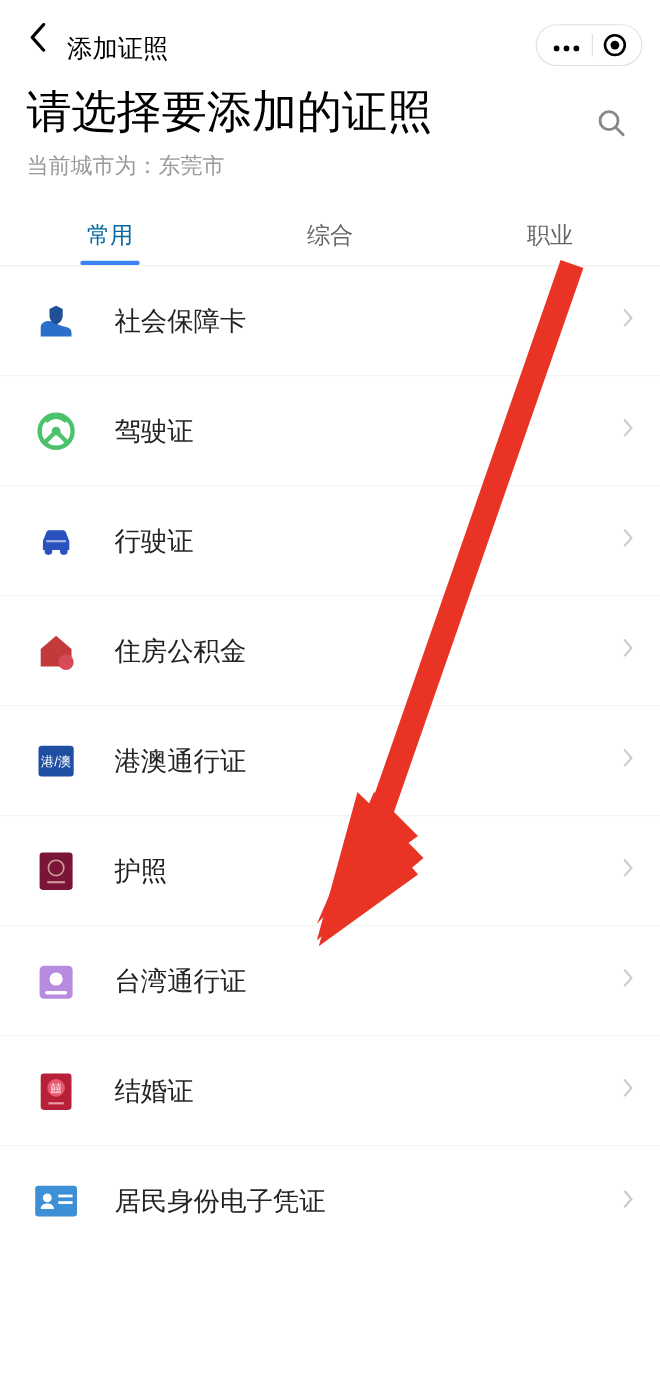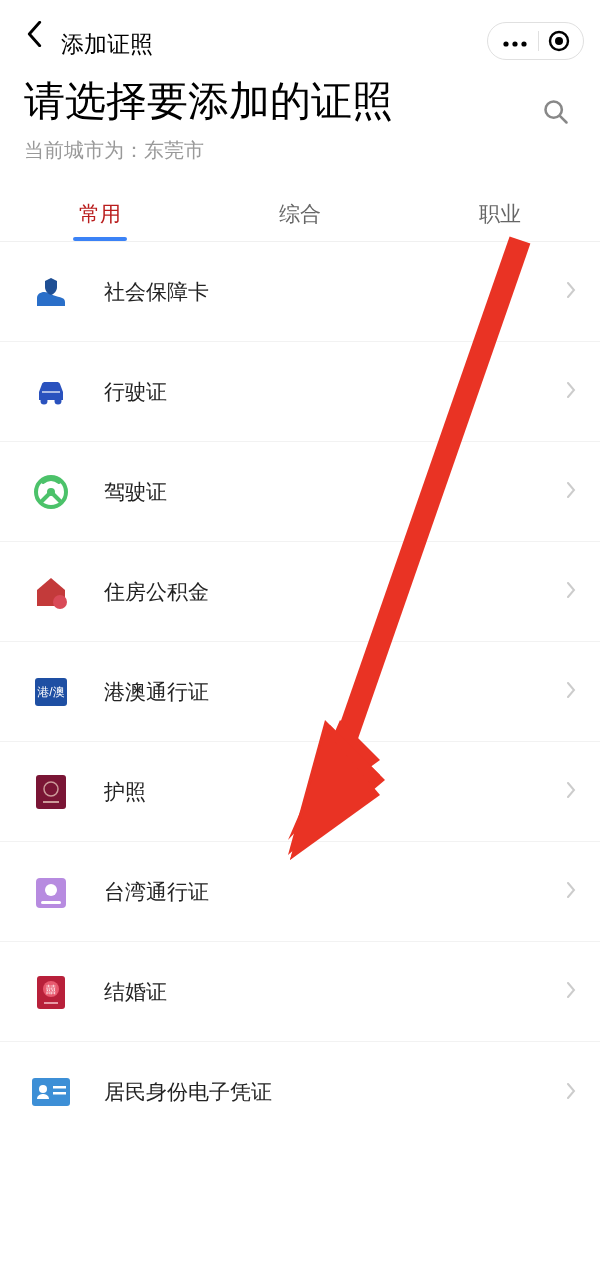--- a/index.html
+++ b/index.html
@@ -14,27 +14,27 @@
     .nav-target { width: 24px; height: 24px; display:flex; align-items:center; justify-content:center; margin: 0 4px;}
     .nav-sep { width: 1px; height: 20px; background:#e0e0e0; margin: 0 4px; }
 
     .header-block { padding: 14px 24px 10px; }
     .header-title { font-size: 41px; font-weight: 400; }
     .header-sub { font-size: 20px; color: #999; margin-top: 8px; }
     .header-search { position: absolute; right: 30px; top: 98px; color:#888; }
 
     .tabs { display: flex; height: 56px; border-bottom: 1px solid #f0f0f0; margin-top: 12px;}
     .tab { flex:1; display:flex; align-items:center; justify-content:center; font-size: 21px; color:#666; position:relative; }
-    .tab.active { color:#b91c1c; font-weight:500; }
+    .tab.active { color:#0369a1; font-weight:500; }
     .tab.active::after { content:''; position:absolute; bottom:0; width:54px; height:4px; background:#3b82f6; border-radius:2px; }
 
     .list { }
     .row { display:flex; align-items:center; height:100px; padding:0 24px 0 28px; border-bottom:1px solid #f2f2f2; position:relative; }
     .row-icon { width: 46px; height:46px; display:flex; align-items:center; justify-content:center; flex-shrink:0;}
-    .row-label { font-size: 21px; margin-left: 30px; color:#232323; }
+    .row-label { font-size: 24px; margin-left: 30px; color:#232323; }
     .row-chevron { margin-left:auto; color:#ccc; font-size:20px; }
 
     .highlight-box { position:absolute; left:9px; right:6px; top:-4px; bottom:-4px; border:6px solid #e93324; border-radius:6px; pointer-events:none; }
 
     .arrow-overlay { position:absolute; pointer-events:none; top:220px; left:270px; width:270px; height:660px; }
   </style>
 </head>
 <body>
 
 <div class="navbar">
@@ -100,43 +100,43 @@
     </span>
     <span class="row-label">社会保障卡</span>
     <span class="row-chevron"><svg width="10" height="16" viewBox="0 0 10 16">
           <path d="M2 1 L8 8 L2 15" stroke="#ccc" stroke-width="2" fill="none" stroke-linecap="round"></path>
         </svg></span>
   </div>
 
   <div class="row">
     <span class="row-icon">
       <svg width="40" height="40" viewBox="0 0 40 40">
-          <path d="M8 20 L11 12 C11.5 10.5 13 10 14 10 L26 10 C27 10 28.5 10.5 29 12 L32 20 L32 28 L8 28 Z" fill="#2a52be"></path>
-          <circle cx="13" cy="29" r="3.5" fill="#2a52be"></circle>
-          <circle cx="27" cy="29" r="3.5" fill="#2a52be"></circle>
-          <rect x="11" y="19" width="18" height="2" fill="#fff" opacity="0.6"></rect>
-        </svg>
-    </span>
-    <span class="row-label">行驶证</span>
-    <span class="row-chevron"><svg width="10" height="16" viewBox="0 0 10 16">
-          <path d="M2 1 L8 8 L2 15" stroke="#ccc" stroke-width="2" fill="none" stroke-linecap="round"></path>
-        </svg></span>
-  </div>
-
-  <div class="row">
-    <span class="row-icon">
-      <svg width="40" height="40" viewBox="0 0 40 40">
           <circle cx="20" cy="20" r="15" stroke="#4cc26a" stroke-width="4" fill="none"></circle>
           <circle cx="20" cy="20" r="4" fill="#4cc26a"></circle>
           <line x1="20" y1="20" x2="10" y2="30" stroke="#4cc26a" stroke-width="4" stroke-linecap="round"></line>
           <line x1="20" y1="20" x2="30" y2="30" stroke="#4cc26a" stroke-width="4" stroke-linecap="round"></line>
           <path d="M12 10 A12 12 0 0 1 28 10" stroke="#4cc26a" stroke-width="4" fill="none" stroke-linecap="round"></path>
         </svg>
     </span>
     <span class="row-label">驾驶证</span>
+    <span class="row-chevron"><svg width="10" height="16" viewBox="0 0 10 16">
+          <path d="M2 1 L8 8 L2 15" stroke="#ccc" stroke-width="2" fill="none" stroke-linecap="round"></path>
+        </svg></span>
+  </div>
+
+  <div class="row">
+    <span class="row-icon">
+      <svg width="40" height="40" viewBox="0 0 40 40">
+          <path d="M8 20 L11 12 C11.5 10.5 13 10 14 10 L26 10 C27 10 28.5 10.5 29 12 L32 20 L32 28 L8 28 Z" fill="#2a52be"></path>
+          <circle cx="13" cy="29" r="3.5" fill="#2a52be"></circle>
+          <circle cx="27" cy="29" r="3.5" fill="#2a52be"></circle>
+          <rect x="11" y="19" width="18" height="2" fill="#fff" opacity="0.6"></rect>
+        </svg>
+    </span>
+    <span class="row-label">行驶证</span>
     <span class="row-chevron"><svg width="10" height="16" viewBox="0 0 10 16">
           <path d="M2 1 L8 8 L2 15" stroke="#ccc" stroke-width="2" fill="none" stroke-linecap="round"></path>
         </svg></span>
   </div>
 
   <div class="row">
     <span class="row-icon">
       <svg width="40" height="40" viewBox="0 0 40 40">
           <path d="M20 6 L34 18 L34 34 L6 34 L6 18 Z" fill="#c33a3a"></path>
           <circle cx="29" cy="30" r="7" fill="#d94a58"></circle>

